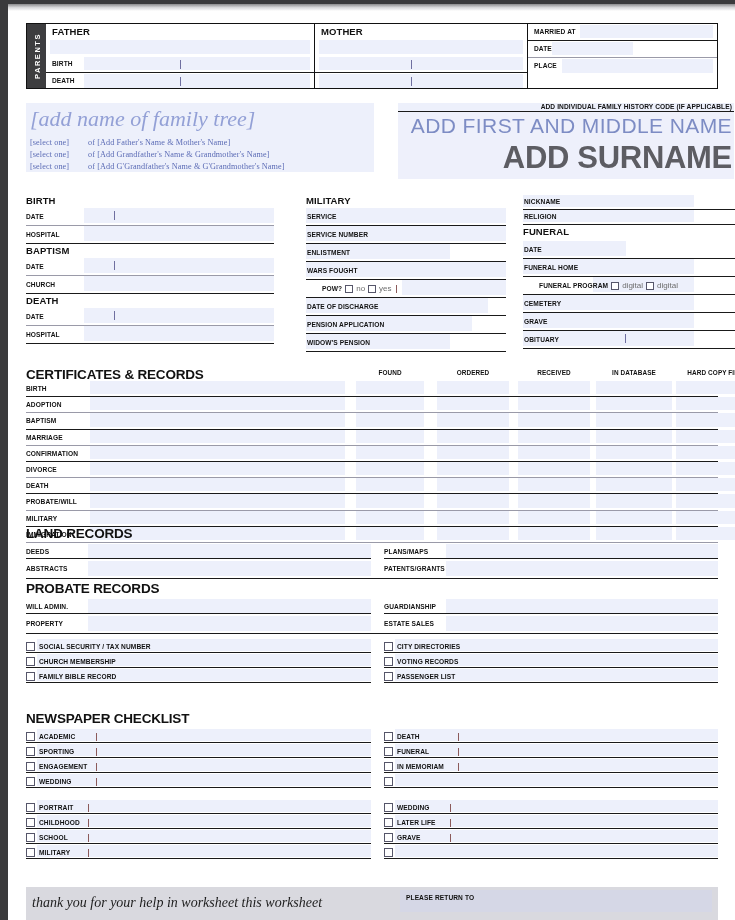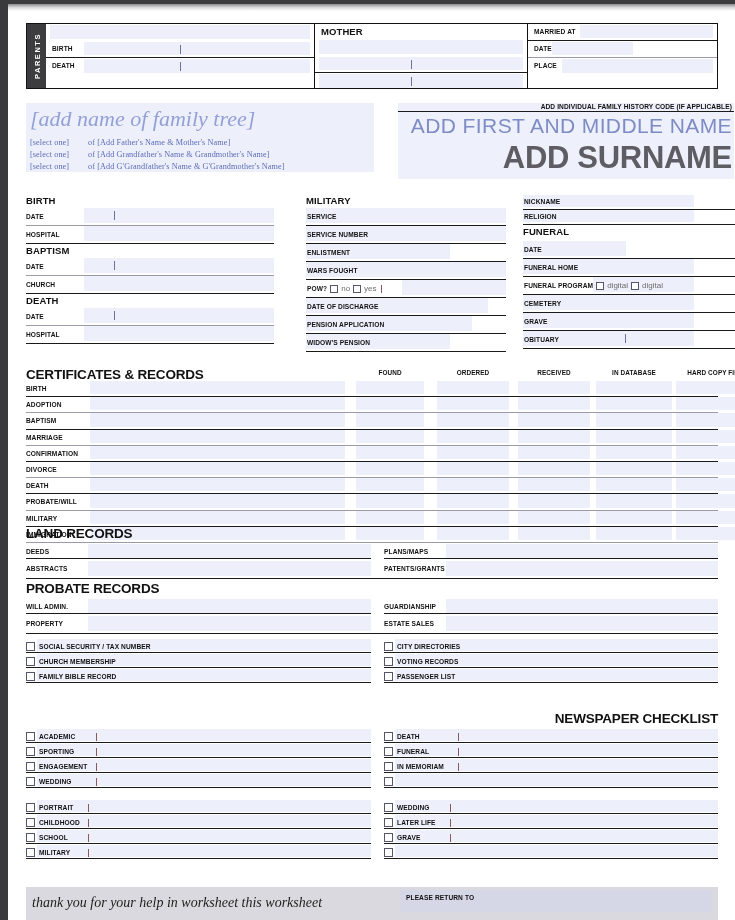--- a/index.html
+++ b/index.html
@@ -73,21 +73,21 @@
   .mrow .rl{position:absolute;left:0;top:5px;}
   .mrow .fl{position:absolute;right:0;top:0;bottom:2px;}
   .a .fl{left:58px;}
   .b .fl,.c .fl{left:0;}
   .b .rl,.c .rl{z-index:2;background:transparent;}
   .b .rl,.c .rl{padding-left:1px;}
   .cbx{display:inline-block;width:6px;height:6px;border:1px solid #56566a;
     background:#fff;vertical-align:-1px;margin:0 2px;}
   .soft{font-size:8px;color:#6d6d6d;font-weight:normal;
     font-family:"Liberation Sans",sans-serif;}
-  .inlinewrap{position:absolute;left:1px;top:4px;z-index:3;
+  .inlinewrap{position:absolute;left:16px;top:4px;z-index:3;
     display:flex;align-items:center;gap:1px;}
 
   
   .certs{position:absolute;left:18px;top:356px;width:692px;}
   .certhead{position:relative;height:14px;}
   .chcol{position:absolute;top:2px;font-size:6.4px;font-weight:bold;
     color:#111;text-align:center;letter-spacing:.1px;}
   .crow{position:relative;height:15.2px;}
   .crow .rl{position:absolute;left:0;top:4px;}
   .cf{position:absolute;top:0;bottom:2px;}
@@ -124,20 +124,21 @@
 <div class="page">
   <div class="topshade"></div>
   <div class="inner">
 
     <div class="parents">
       <div class="ptab">
         <span>PARENTS</span>
       </div>
 
       <div class="pcol c1">
+        <div class="phead lbl sub">FATHER</div>
         <div class="prow">
           <div class="fl fill" style="left:4px;"></div>
         </div>
         <div class="prow rule-dark">
           <div class="rl lbl">BIRTH</div>
           <div class="fl fill">
               <i class="mini-cur" style="left:96px;"></i>
             </div>
         </div>
         <div class="prow">
@@ -521,21 +522,21 @@
             <div class="kcell rule-dark" style="left: 358px; width: 334px;">
               <div class="kfill fill"></div>
               <div class="kbox"></div>
               <div class="ktxt lbl">PASSENGER LIST</div>
             </div>
           </div>
         </div>
     </div>
 
     <div class="blk" style="top:700px;">
-      <div class="sec" style="padding-bottom:3px;text-align:right;">NEWSPAPER CHECKLIST</div>
+      <div class="sec" style="padding-bottom:3px;">NEWSPAPER CHECKLIST</div>
       <div id="news-rows">
           <div class="kr">
             <div class="kcell rule-dark" style="left: 0px; width: 345px;">
               <div class="kfill fill"></div>
               <div class="kbox"></div>
               <div class="ktxt lbl">ACADEMIC</div>
               <i class="cursor" style="position: absolute; left: 70px; top: 4px;"></i>
             </div>
             <div class="kcell rule-dark" style="left: 358px; width: 334px;">
               <div class="kfill fill"></div>

